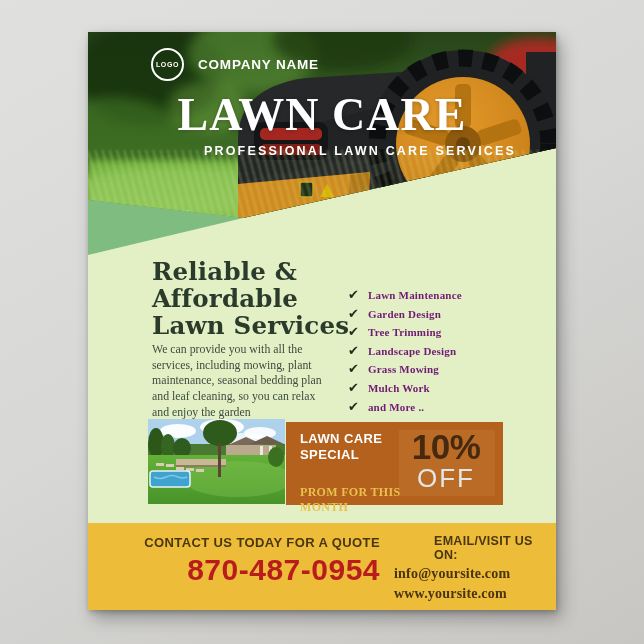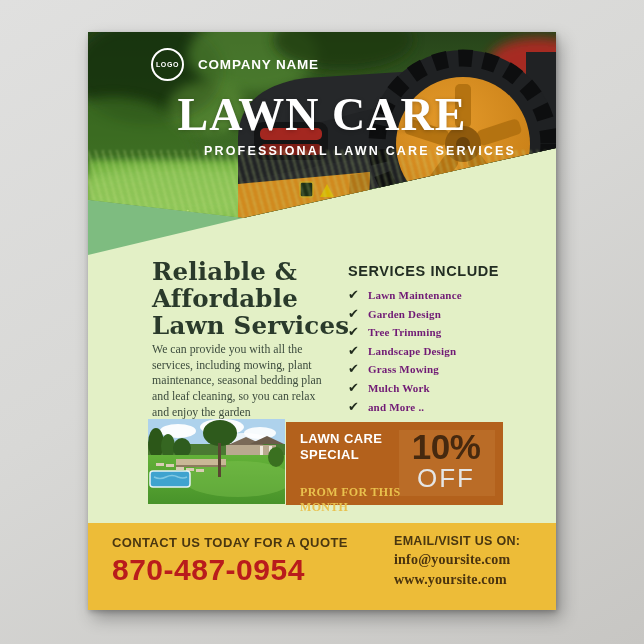--- a/index.html
+++ b/index.html
@@ -101,25 +101,25 @@
   .discount-value{
     color:#46290f;font-size:35px;font-weight:800;letter-spacing:-.5px;line-height:38px;
   }
   .discount-off{
     color:#e5e5e5;font-size:26px;font-weight:400;letter-spacing:2px;line-height:24px;
   }
   
   .footer{
     position:absolute;left:0;top:491px;width:468px;height:87px;background:#edbc38;
   }
-  .contact-block{position:absolute;left:24px;top:12px;width:250px;text-align:left;}
+  .contact-block{position:absolute;left:42px;top:12px;width:250px;text-align:right;}
   .contact-label{color:#4a3710;font-size:13px;font-weight:bold;letter-spacing:.4px;}
   .phone-number{color:#b91c1c;font-size:30px;font-weight:800;letter-spacing:.5px;margin-top:3px;}
   .reach-block{position:absolute;left:306px;top:11px;width:140px;}
-  .email-label{color:#4a3710;font-size:12.5px;font-weight:bold;letter-spacing:.3px;}
+  .email-label{color:#4a3710;font-size:12.5px;font-weight:bold;letter-spacing:.3px;margin-left:40px;}
   .email-line{
     color:#4a330f;font-family:"Liberation Serif",serif;font-weight:bold;
     font-size:14px;margin-top:4px;letter-spacing:.2px;
   }
 </style>
 </head>
 <body>
 
 <div class="poster">
 
@@ -208,21 +208,20 @@
 
   <div class="green-triangle"></div>
 
   <div class="intro-heading">
     <div>Reliable &amp;</div>
     <div>Affordable</div>
     <div>Lawn Services</div>
   </div>
   <div class="intro-paragraph">We can provide you with all the services, including mowing, plant maintenance, seasonal bedding plan and leaf cleaning, so you can relax and enjoy the garden</div>
 
-  <div class="services-heading">SERVICES INCLUDE</div>
   <ul class="services-list">
     <li class="svc">
       <span class="chk">✔</span>
       <span class="svc-label">Lawn Maintenance</span>
     </li>
     <li class="svc">
       <span class="chk">✔</span>
       <span class="svc-label">Garden Design</span>
     </li>
     <li class="svc">

